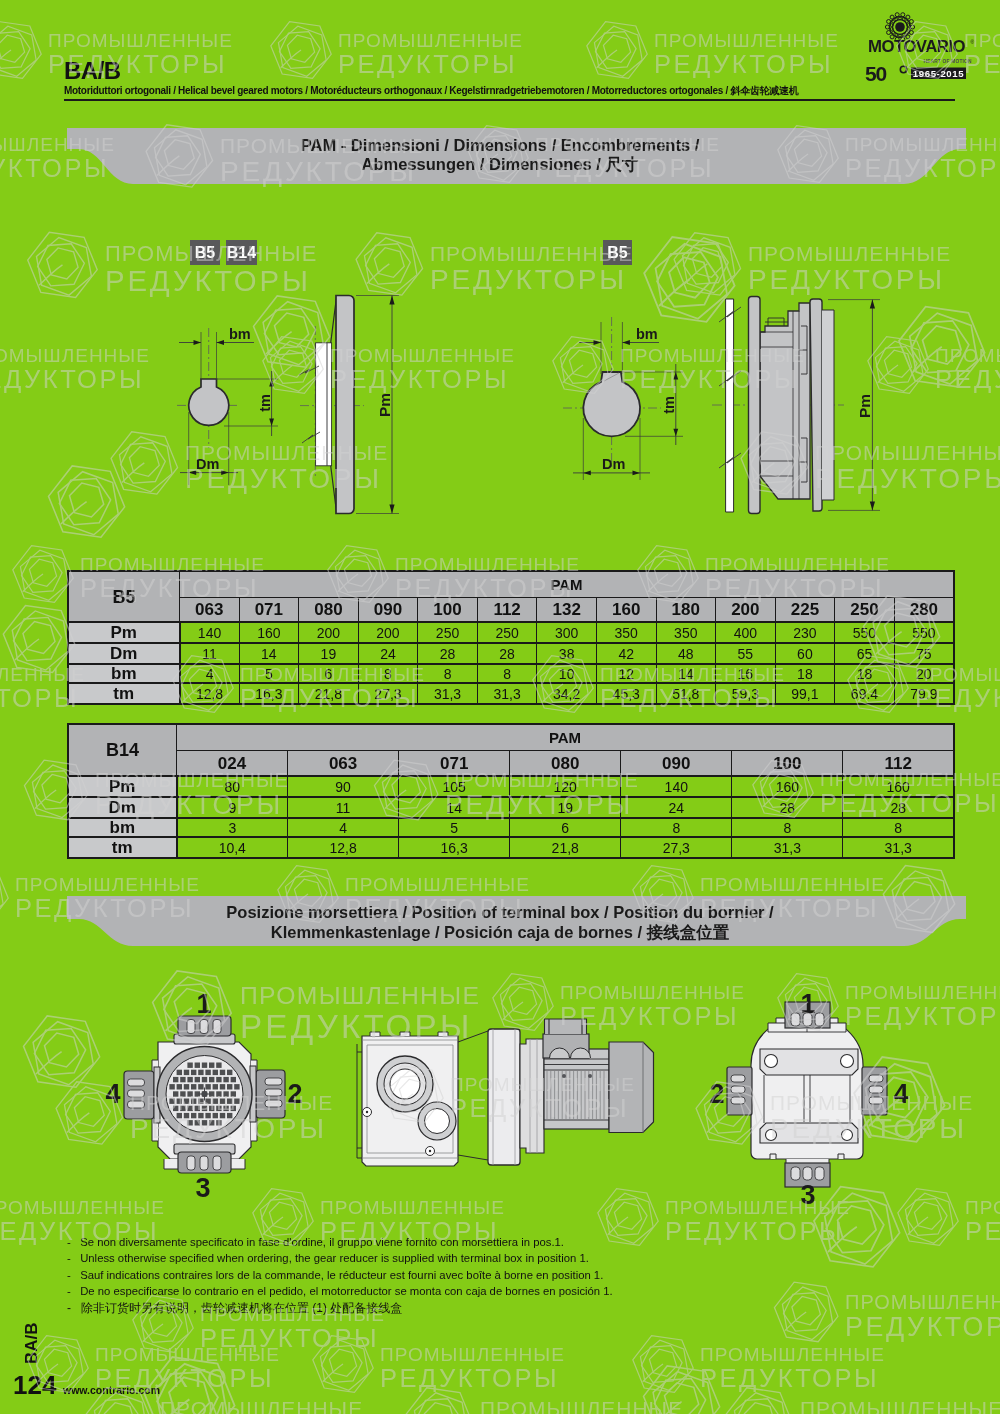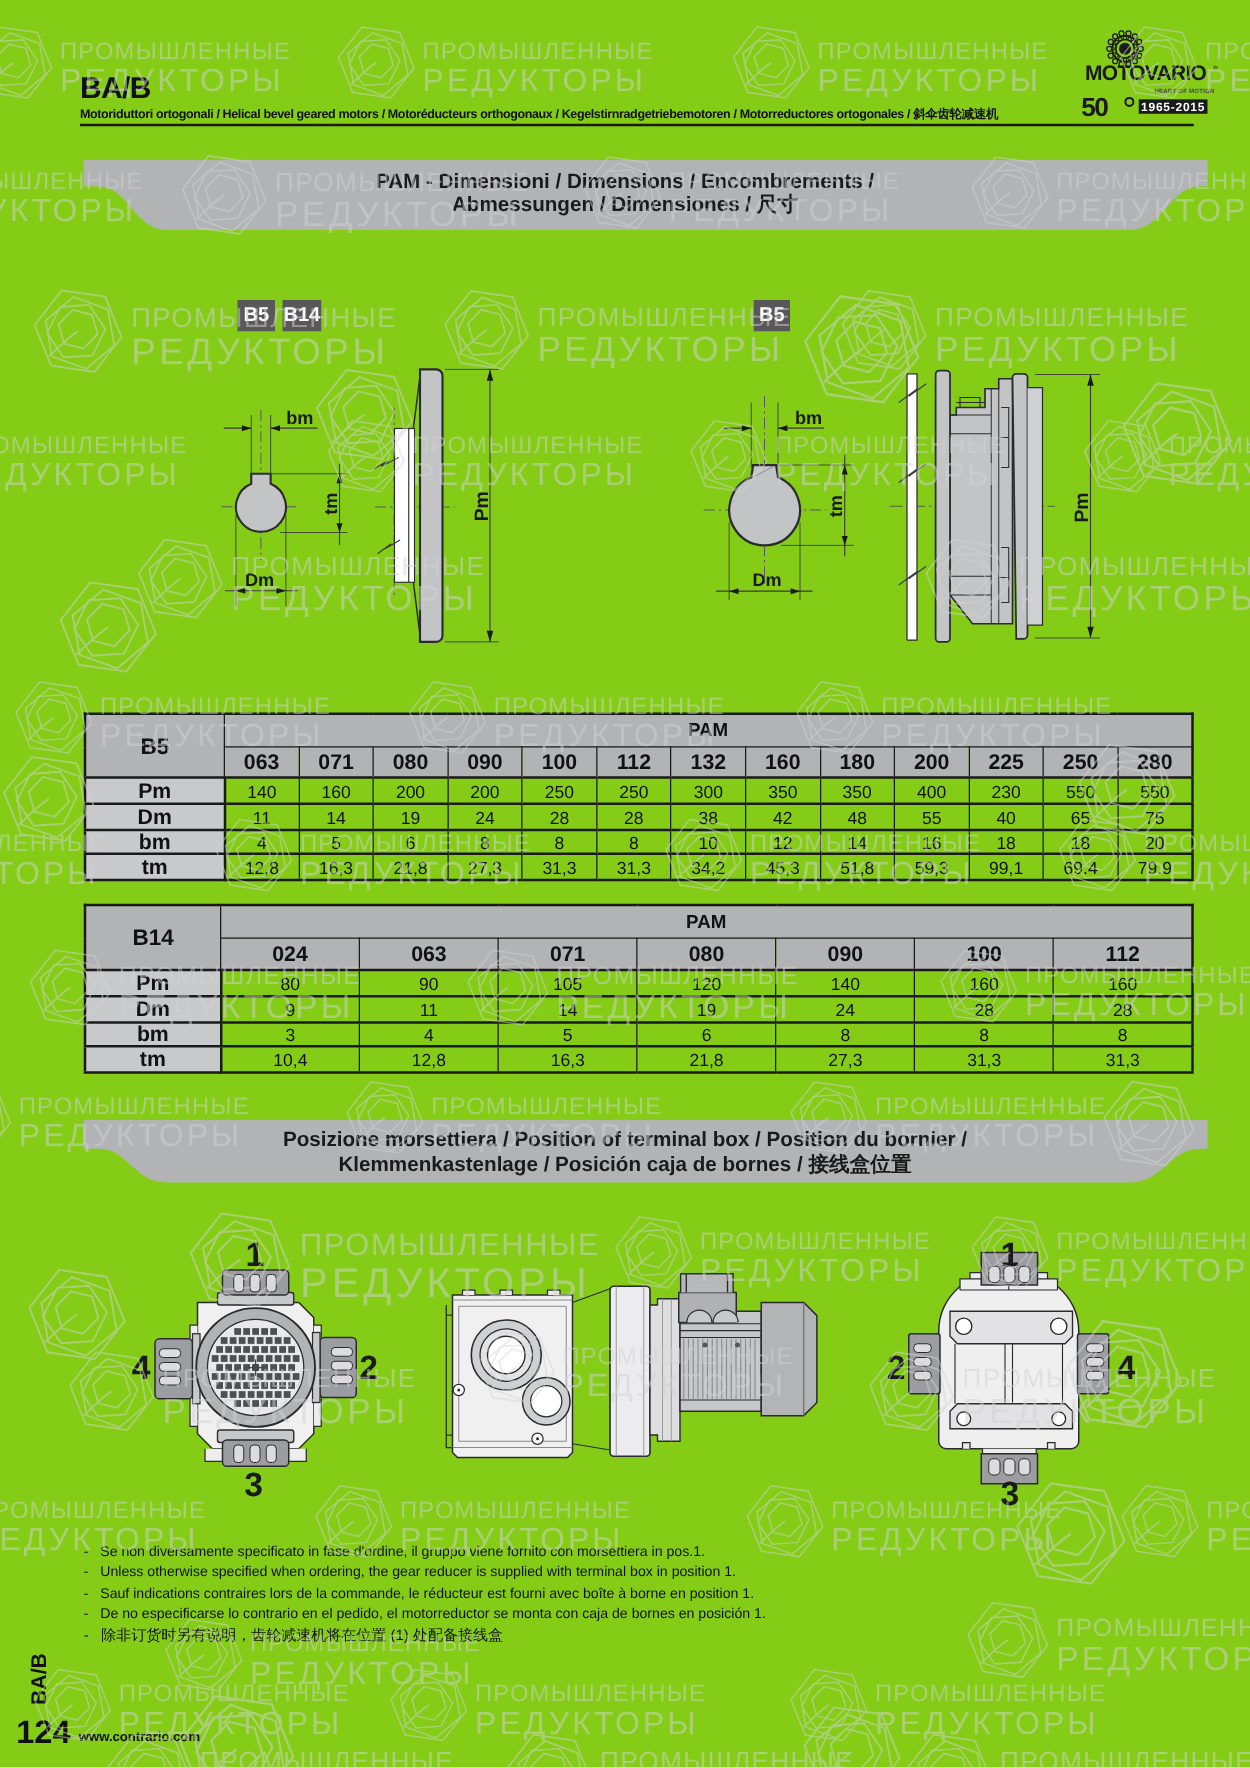--- a/index.html
+++ b/index.html
@@ -14,21 +14,21 @@
 </style></head>
 <body>
 <div id="page">
 
 <div class="abs" style="left:64px;top:57px;font-size:24px;font-weight:bold;letter-spacing:-0.5px">BA/B</div>
 
 <div class="abs" style="left:64px;top:84px;font-size:10px;letter-spacing:-0.3px;font-weight:bold;white-space:nowrap">Motoriduttori ortogonali / Helical bevel geared motors / Motoréducteurs orthogonaux / Kegelstirnradgetriebemotoren / Motorreductores ortogonales / 斜伞齿轮减速机</div>
 
 <div class="abs" style="left:64px;top:99px;width:891px;height:2px;background:#1a1a1a"></div>
 
-<div id="logo" class="abs" style="left:855px;top:16px;width:128px;height:80px">
+<div id="logo" class="abs" style="left:855px;top:4px;width:128px;height:80px">
 <svg width="128" height="80" viewBox="0 0 128 80">
 
   <g id="emblem" fill="#1a1a1c">
     <circle cx="45" cy="23" r="4.8"></circle>
     <g stroke="#1a1a1c" stroke-width="1.2" fill="none">
       <circle cx="45" cy="23" r="7.4"></circle>
       <circle cx="45" cy="23" r="10.4"></circle>
     </g>
     <g id="petals">
             <circle cx="57.6" cy="23.0" r="2.0" fill="none" stroke="#1a1a1c" stroke-width="1.0"></circle>
@@ -271,21 +271,21 @@
             <td class="b2" style="height:19px">11</td>
             <td class="b2" style="height:19px">14</td>
             <td class="b2" style="height:19px">19</td>
             <td class="b2" style="height:19px">24</td>
             <td class="b2" style="height:19px">28</td>
             <td class="b2" style="height:19px">28</td>
             <td class="b2" style="height:19px">38</td>
             <td class="b2" style="height:19px">42</td>
             <td class="b2" style="height:19px">48</td>
             <td class="b2" style="height:19px">55</td>
-            <td class="b2" style="height:19px">40</td>
+            <td class="b2" style="height:19px">60</td>
             <td class="b2" style="height:19px">65</td>
             <td class="b2" style="height:19px">75</td>
           </tr>
           <tr>
             <td class="lbl b2" style="height:16px">bm</td>
             <td class="b2" style="height:16px">4</td>
             <td class="b2" style="height:16px">5</td>
             <td class="b2" style="height:16px">6</td>
             <td class="b2" style="height:16px">8</td>
             <td class="b2" style="height:16px">8</td>

